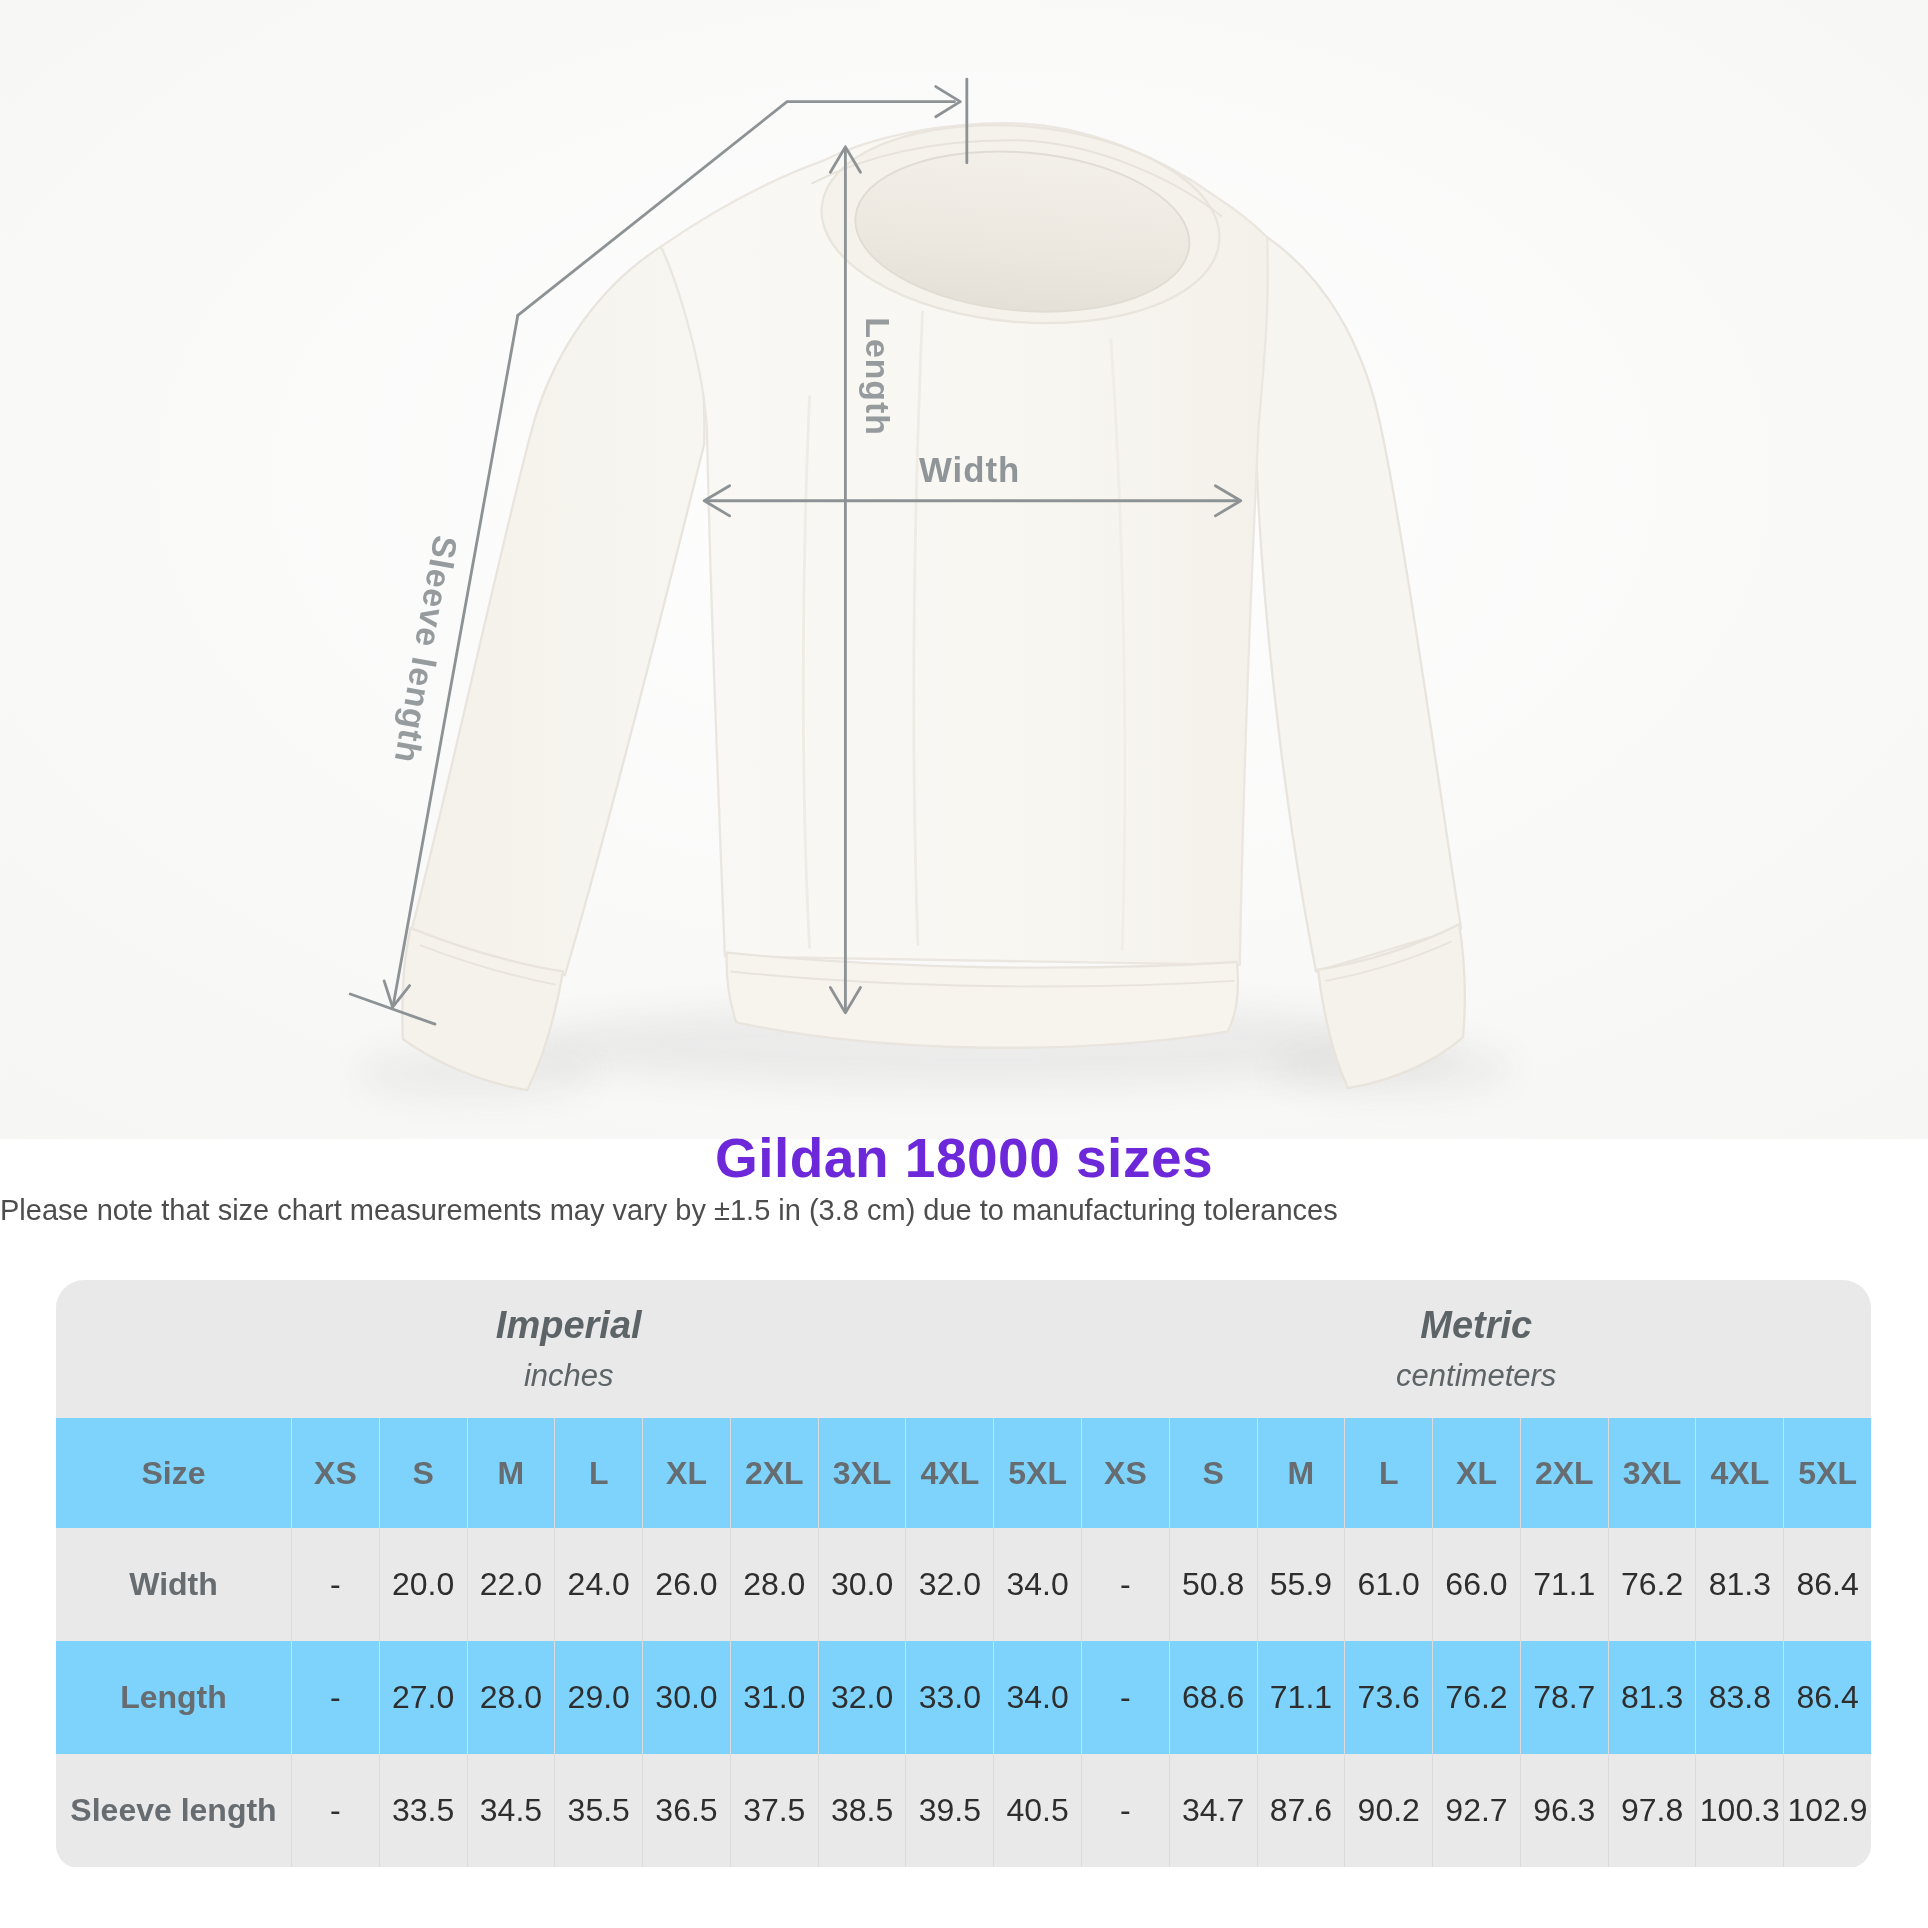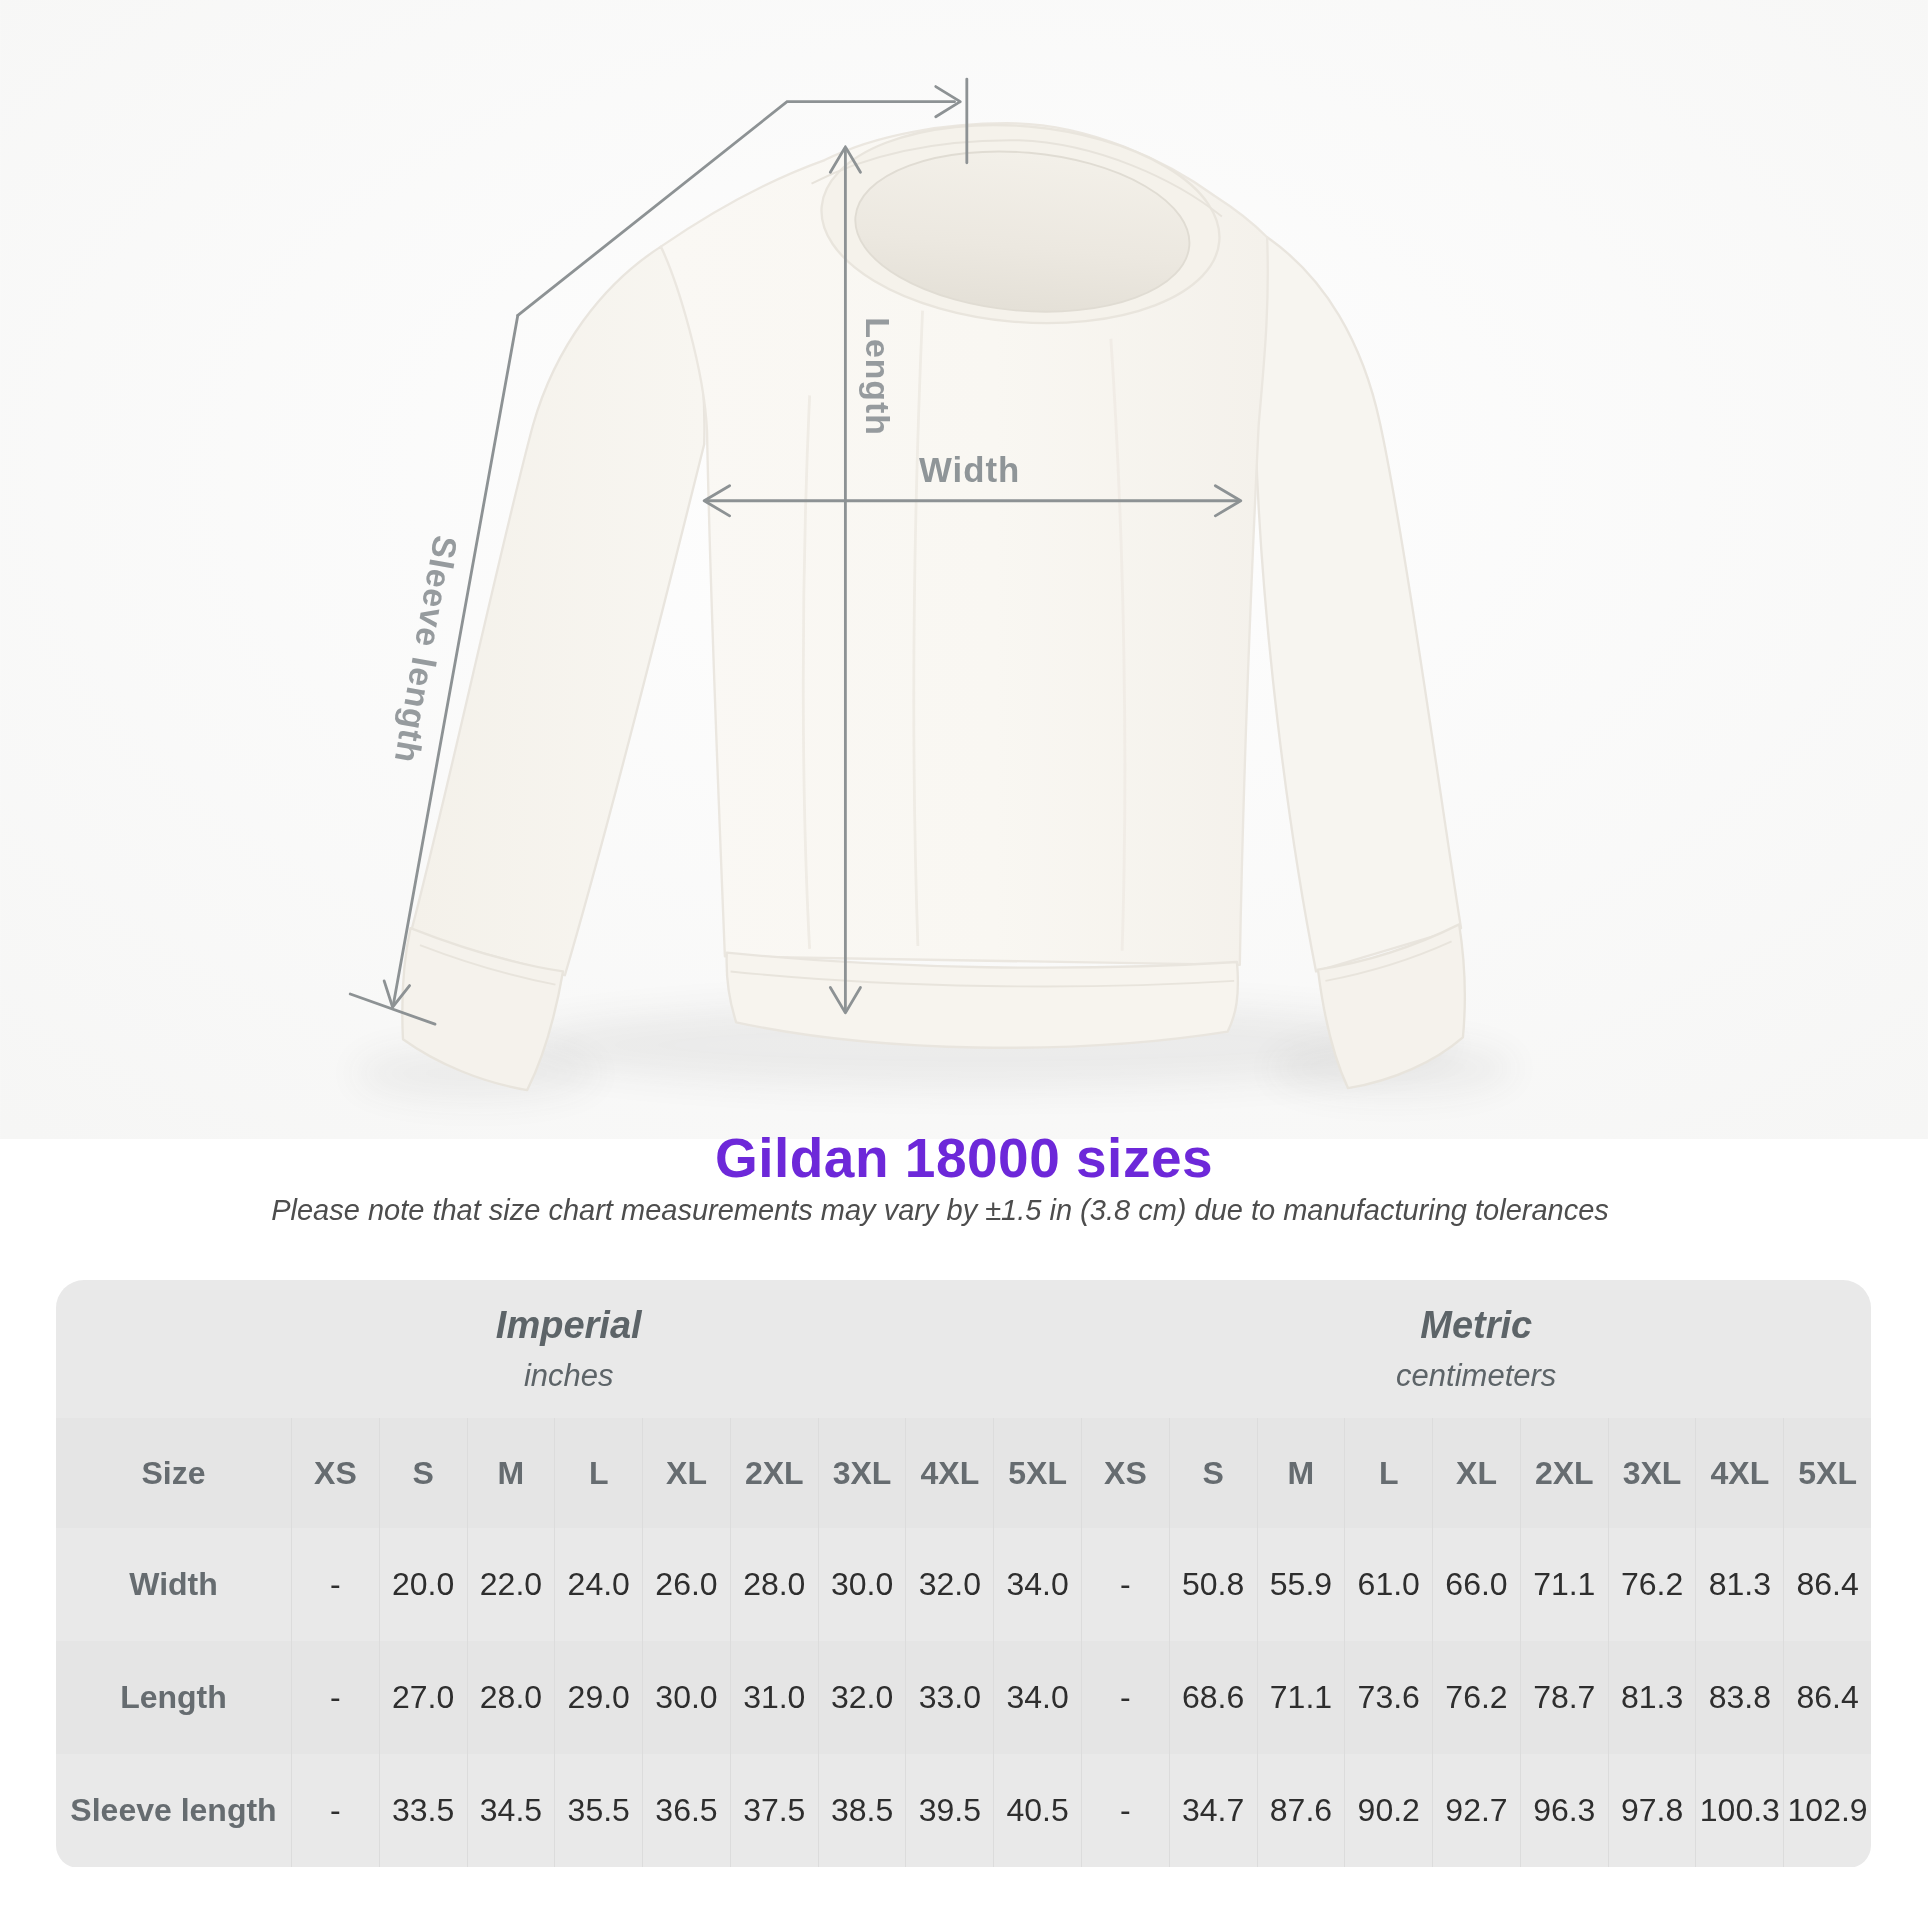--- a/index.html
+++ b/index.html
@@ -8,34 +8,34 @@
     font-family:"Liberation Sans", sans-serif;overflow:hidden;
   }
   
   .photo{position:absolute;left:0;top:0;width:1928px;height:1139px;}
   
   .title{
     position:absolute;left:0;top:1126px;width:1928px;text-align:center;
     font-size:55px;font-weight:bold;color:#6d28d9;letter-spacing:0.5px;
   }
   .subtitle{
-    position:absolute;left:0;top:1194px;width:1880px;text-align:center;
-    font-size:29px;font-style:italic;color:#4d4d4d;
+    position:absolute;left:0;top:1194px;width:1880px;text-align:left;
+    font-size:29px;color:#4d4d4d;
   }
   
   .stable{
     position:absolute;left:56px;top:1280px;width:1815px;height:588px;
     border-radius:28px 28px 22.6px 22.6px;overflow:hidden;
   }
   .ghead{height:138px;display:flex;background:#e9e9e9;}
   .grp{display:flex;flex-direction:column;align-items:center;justify-content:center;gap:11px;}
   .grp.imp{width:56.5%;} .grp.met{width:43.5%;}
   .grp .glabel{font-size:38px;font-weight:bold;font-style:italic;color:#5d6468;}
   .grp .gsub{font-size:31px;font-style:italic;color:#5d6468;}
-  .trow{display:grid;grid-template-columns:235px repeat(18,1fr);height:110px;background:#e5e5e5;}
+  .trow{display:grid;grid-template-columns:235px repeat(18,1fr);height:110px;background:#7dd3fc;}
   .trow.drow{height:113px;}
   .trow.gray{background:#e9e9e9;}
   .cell{display:flex;align-items:center;justify-content:center;white-space:nowrap;}
   .trow .cell:not(:first-child){border-left:1.9px solid #dcdcdc;}
   .hd{font-size:32px;font-weight:bold;color:#666c70;}
   .num{font-size:32px;color:#2e2e2e;}
 </style>
 </head>
 <body>
 

